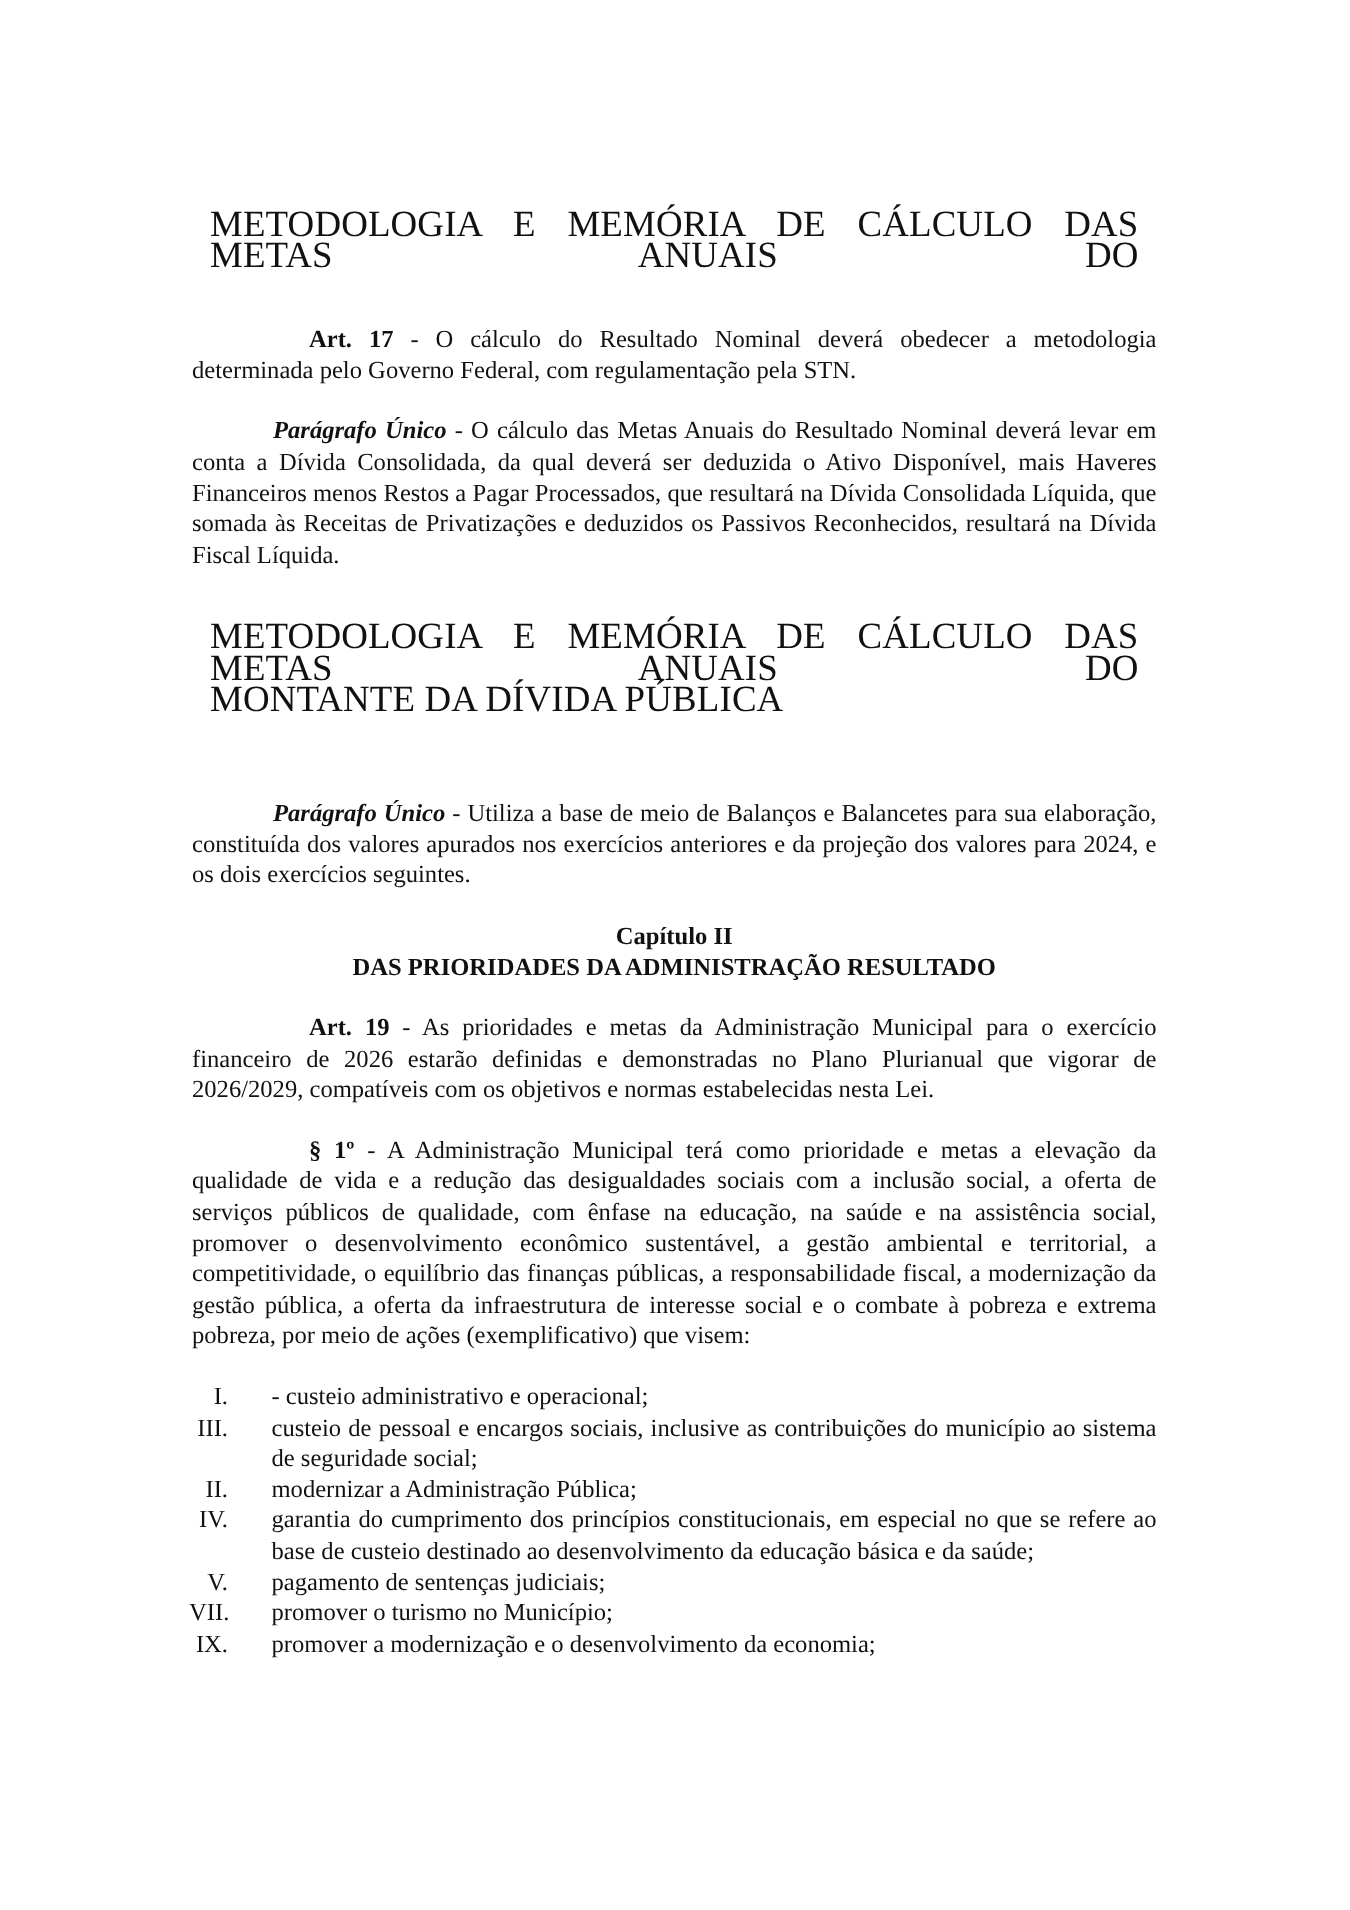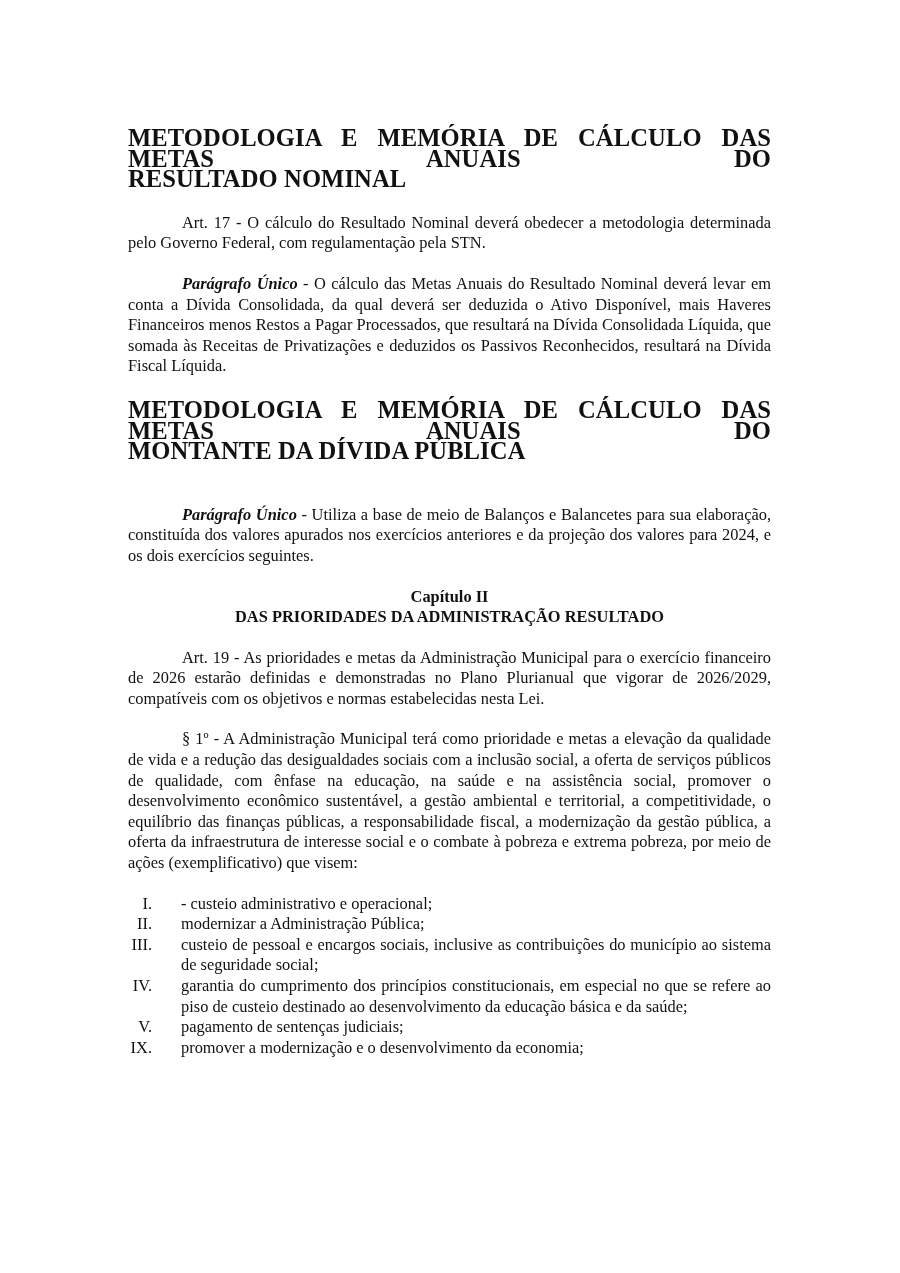--- a/index.html
+++ b/index.html
@@ -17,34 +17,34 @@
     }
     .page {
       position: absolute;
       left: 128px;
       top: 128px;
       width: 643px;
       font-size: 16.4px;
       line-height: 20.6px;
     }
     .heading {
-      font-weight: bold;
+      font-weight: normal;
       text-align: justify;
       text-align-last: left;
-      margin: 0;
+      margin: 12px;
       letter-spacing: 0.1px;
     }
     .heading .line { display: block; text-align: justify; text-align-last: justify; }
     .heading .line.last { text-align-last: left; }
     p.para {
       margin: 0;
       text-align: justify;
       text-indent: 54px;
     }
-    .b { font-weight: normal; }
+    .b { font-weight: bold; margin-left: 24px; }
     .bi { font-weight: bold; font-style: italic; margin-top: 43px; }
     .gap-h { height: 23px; }
     .gap-p { height: 20px; }
     .chapter {
       text-align: center;
       font-weight: bold;
       margin: 0;
     }
     ol.items {
       list-style: none;
@@ -67,21 +67,20 @@
       text-align: justify;
     }
   </style>
 </head>
 <body>
 
 <div class="page">
 
   <h2 class="heading">
     <span class="line">METODOLOGIA E MEMÓRIA DE CÁLCULO DAS METAS ANUAIS DO</span>
-    <span class="line last">RESULTADO NOMINAL</span>
   </h2>
 
   <div class="gap-h"></div>
 
   <p class="para"><span class="b">Art. 17</span><span> - O cálculo do Resultado Nominal deverá obedecer a metodologia determinada pelo Governo Federal, com regulamentação pela STN.</span></p>
 
   <div class="gap-p"></div>
 
   <p class="para"><span class="bi">Parágrafo Único</span><span> - O cálculo das Metas Anuais do Resultado Nominal deverá levar em conta a Dívida Consolidada, da qual deverá ser deduzida o Ativo Disponível, mais Haveres Financeiros menos Restos a Pagar Processados, que resultará na Dívida Consolidada Líquida, que somada às Receitas de Privatizações e deduzidos os Passivos Reconhecidos, resultará na Dívida Fiscal Líquida.</span></p>
 
@@ -113,34 +112,38 @@
   <p class="para"><span class="b">§ 1º</span><span> - A Administração Municipal terá como prioridade e metas a elevação da qualidade de vida e a redução das desigualdades sociais com a inclusão social, a oferta de serviços públicos de qualidade, com ênfase na educação, na saúde e na assistência social, promover o desenvolvimento econômico sustentável, a gestão ambiental e territorial, a competitividade, o equilíbrio das finanças públicas, a responsabilidade fiscal, a modernização da gestão pública, a oferta da infraestrutura de interesse social e o combate à pobreza e extrema pobreza, por meio de ações (exemplificativo) que visem:</span></p>
 
   <div class="gap-p"></div>
 
   <ol class="items">
     <li>
         <span class="num">I.</span>
         <span class="txt">- custeio administrativo e operacional;</span>
       </li>
     <li>
+        <span class="num">III.</span>
+        <span class="txt">custeio de pessoal e encargos sociais, inclusive as contribuições do município ao sistema de seguridade social;</span>
+      </li>
+    <li>
         <span class="num">II.</span>
         <span class="txt">modernizar a Administração Pública;</span>
       </li>
     <li>
-        <span class="num">III.</span>
-        <span class="txt">custeio de pessoal e encargos sociais, inclusive as contribuições do município ao sistema de seguridade social;</span>
-      </li>
-    <li>
         <span class="num">IV.</span>
-        <span class="txt">garantia do cumprimento dos princípios constitucionais, em especial no que se refere ao piso de custeio destinado ao desenvolvimento da educação básica e da saúde;</span>
+        <span class="txt">garantia do cumprimento dos princípios constitucionais, em especial no que se refere ao base de custeio destinado ao desenvolvimento da educação básica e da saúde;</span>
       </li>
     <li>
         <span class="num">V.</span>
         <span class="txt">pagamento de sentenças judiciais;</span>
+      </li>
+    <li>
+        <span class="num">VII.</span>
+        <span class="txt">promover o turismo no Município;</span>
       </li>
     <li>
         <span class="num">IX.</span>
         <span class="txt">promover a modernização e o desenvolvimento da economia;</span>
       </li>
   </ol>
 
 </div>
 
 </body></html>

